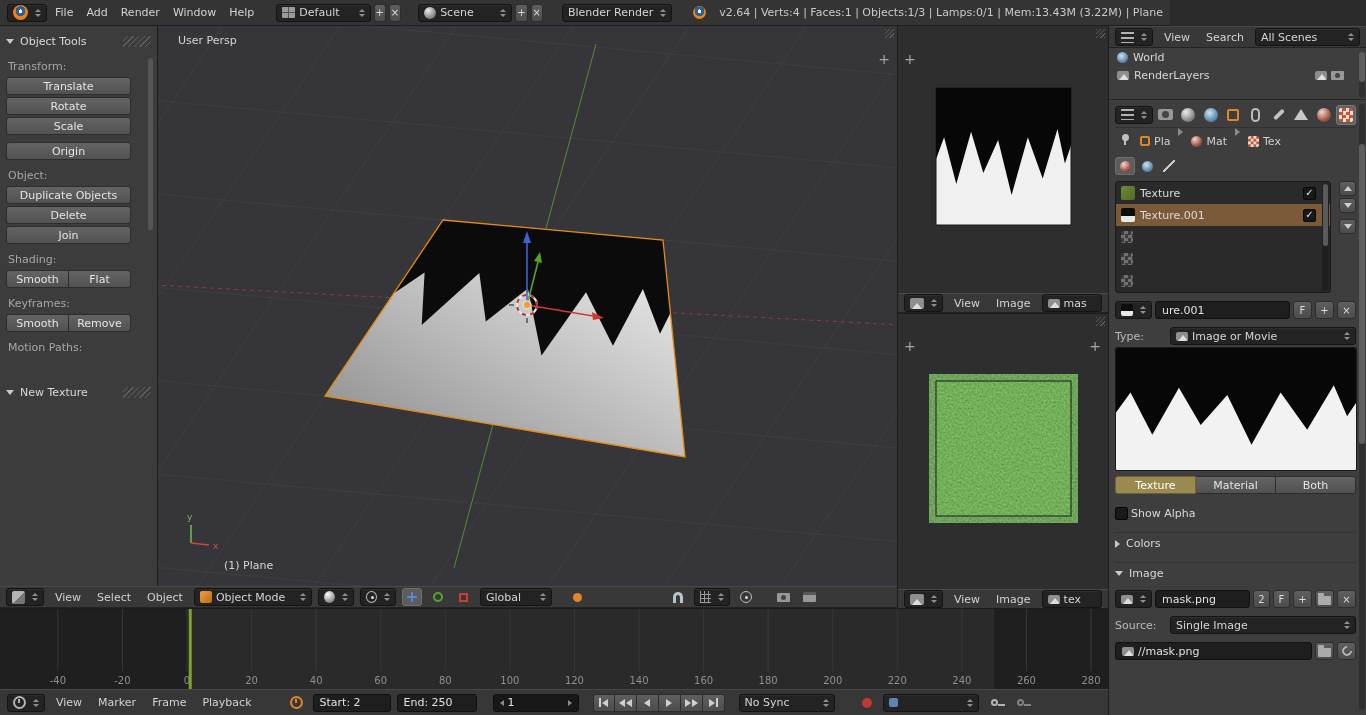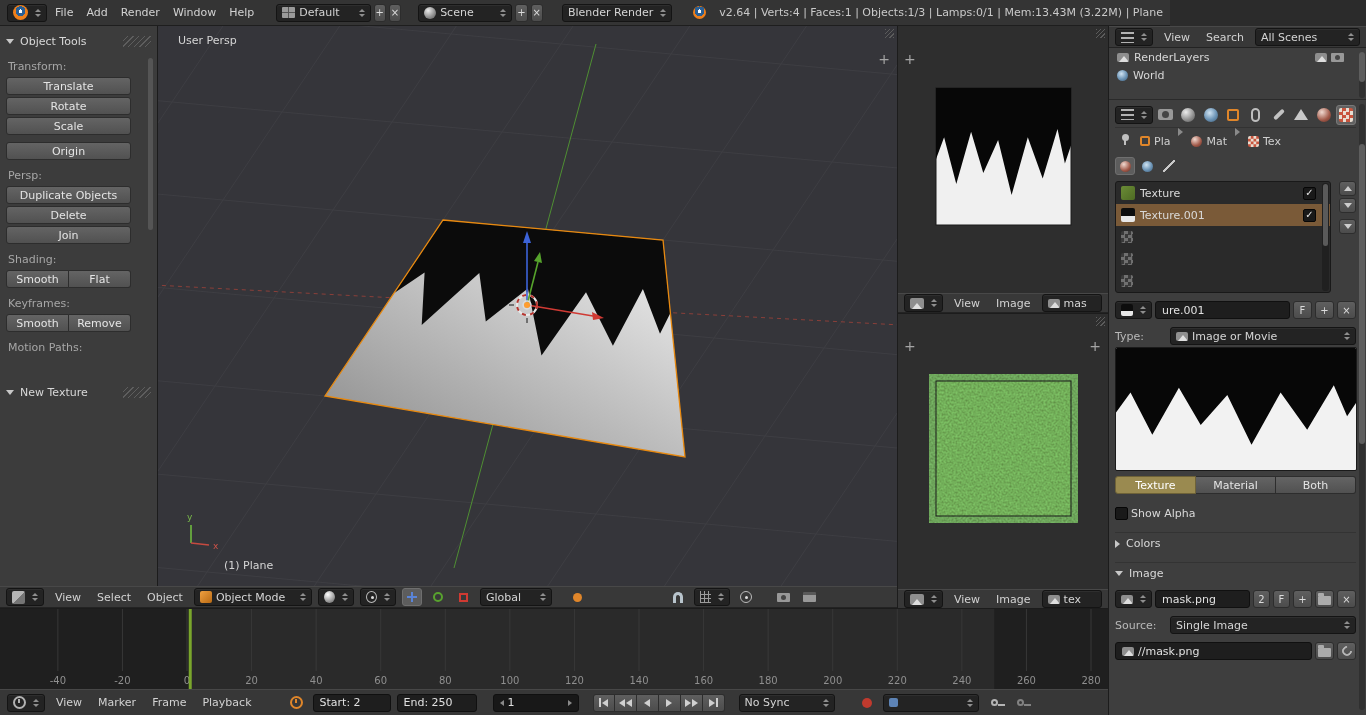--- a/index.html
+++ b/index.html
@@ -209,21 +209,21 @@
     <div class="phdr">
       <span class="tri-d"></span>
       <span>Object Tools</span>
       <span class="hatch"></span>
     </div>
     <div class="plabel">Transform:</div>
     <div class="btn tbtn">Translate</div>
     <div class="btn tbtn">Rotate</div>
     <div class="btn tbtn">Scale</div>
     <div class="btn tbtn" style="margin-top:7px">Origin</div>
-    <div class="plabel">Persp:</div>
+    <div class="plabel">Object:</div>
     <div class="btn tbtn">Duplicate Objects</div>
     <div class="btn tbtn">Delete</div>
     <div class="btn tbtn">Join</div>
     <div class="plabel">Shading:</div>
     <div class="row2 grp">
       <div class="btn">Smooth</div>
       <div class="btn">Flat</div>
     </div>
     <div class="plabel">Keyframes:</div>
     <div class="row2 grp">
@@ -576,30 +576,30 @@
         <span class="menu">Search</span>
         <div class="dd flex1">
           <span>All Scenes</span>
           <span class="updn">
               <i class="u"></i>
               <i class="d"></i>
             </span>
         </div>
       </div>
       <div class="orow">
+        <span class="ico-world s"></span>
+        <span>World</span>
+      </div>
+      <div class="orow">
         <span class="ico-img s"></span>
         <span>RenderLayers</span>
         <span class="ricons">
           <span class="ico-img s"></span>
           <span class="ico-cam-s"></span>
         </span>
-      </div>
-      <div class="orow">
-        <span class="ico-world s"></span>
-        <span>World</span>
       </div>
       <div class="oscroll">
           <div class="othumb"></div>
         </div>
     </div>
 
     <div id="props">
       <div class="ptabs">
         <div class="dd">
           <span class="ico-props"></span>

